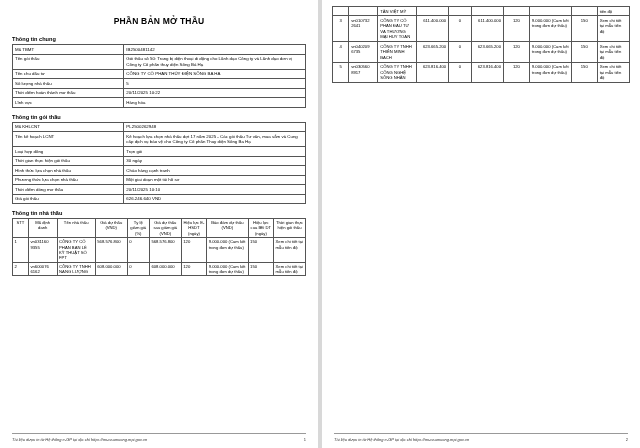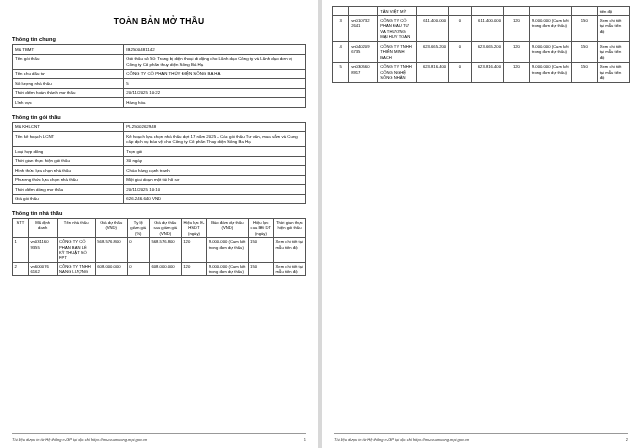--- a/index.html
+++ b/index.html
@@ -83,21 +83,21 @@
     overflow-wrap: break-word;
   }
 </style>
 </head>
 <body>
 
 <div class="wrap">
 
   <div class="page page-left">
 
-    <div class="doc-title">TOÀN BẢN MỞ THẦU</div>
+    <div class="doc-title">PHẦN BẢN MỞ THẦU</div>
 
     <div class="sec-title">Thông tin chung</div>
     <table class="t">
       <tbody>
         <tr>
           <td class="lbl">Mã TBMT</td>
           <td>IB2500481142</td>
         </tr>
         <tr>
           <td class="lbl">Tên gói thầu</td>

